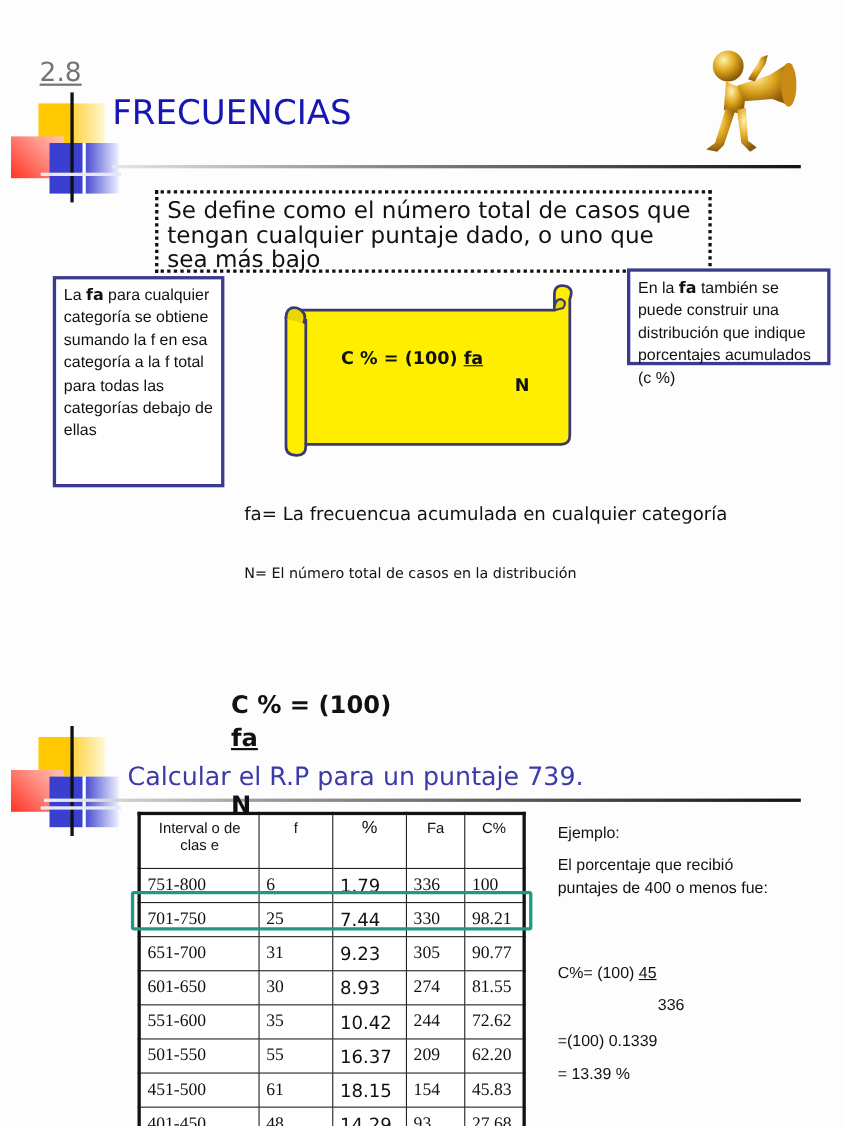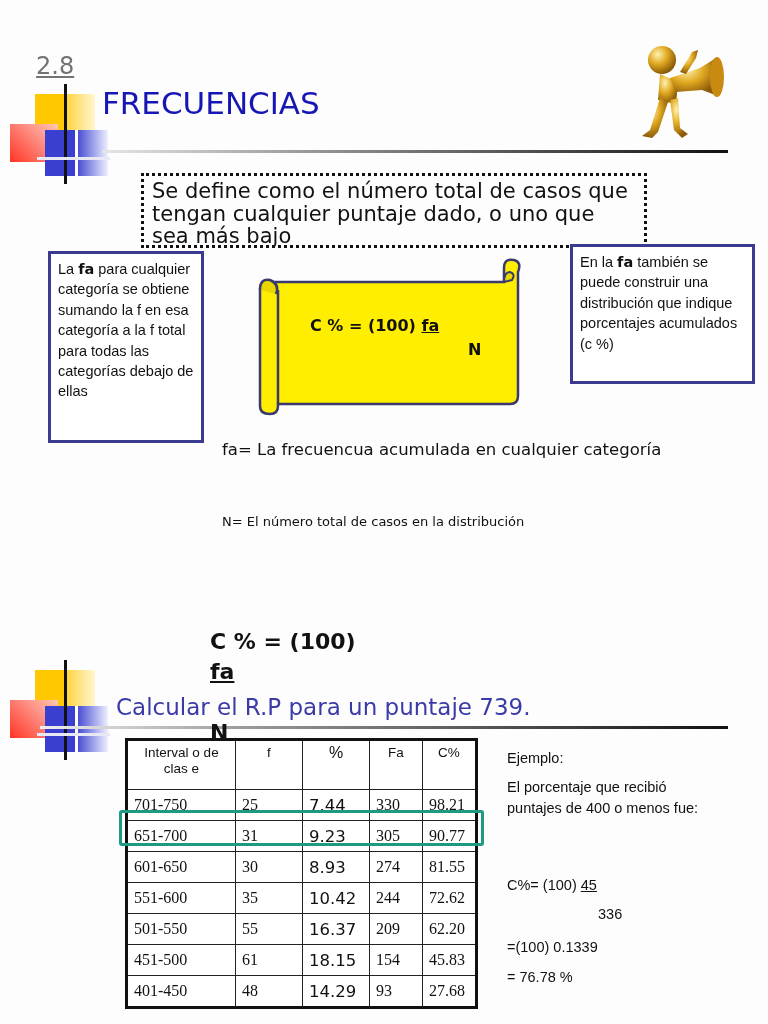--- a/index.html
+++ b/index.html
@@ -29,29 +29,29 @@
 
   .trophy { left: 630px; top: 38px; width: 100px; height: 104px; }
 
   .def-box { left: 141px; top: 160px; width: 506px; height: 75px;
              border: 3px dotted #111; padding: 4px 8px; box-sizing: border-box;
              font-size: 21px; line-height: 22.5px; margin-top: 13px; }
 
   .side-box { border: 3px solid #3a3a8e; box-sizing: border-box; background: #fff;
               font-family: "Liberation Sans", sans-serif; font-size: 14.5px; line-height: 20.4px; padding: 5px 7px; }
   .left-box { left: 48px; top: 251px; width: 156px; height: 192px; }
-  .right-box { left: 570px; top: 244px; width: 185px; height: 140px; }
+  .right-box { left: 570px; top: 244px; width: 185px; height: 88px; }
   .side-box b { font-family: "DejaVu Sans", sans-serif; font-weight: bold; }
 
   .scroll { left: 254px; top: 256px; width: 268px; height: 162px; }
   .formula1 { left: 310px; top: 316px; font-size: 16px; font-weight: bold; }
   .formula1 u { text-decoration: underline; }
   .formula1-n { left: 468px; top: 340px; font-size: 16px; font-weight: bold; }
 
-  .def-fa { left: 222px; top: 438px; width: 460px; font-size: 16.5px; line-height: 23px; }
+  .def-fa { left: 222px; top: 456px; width: 460px; font-size: 16.5px; line-height: 23px; }
   .def-n { left: 222px; top: 514px; font-size: 13px; }
 
   .formula2 { left: 210px; top: 627px; font-size: 22px; font-weight: bold; line-height: 30px; }
   .formula2-fa { left: 210px; top: 659px; font-size: 22px; font-weight: bold; text-decoration: underline; }
   .formula2-n { left: 210px; top: 720px; font-size: 22px; font-weight: bold; z-index: 3; }
 
   .subtitle { left: 116px; top: 694px; font-size: 23px; color: #3a3aa8; }
   .rule2 { left: 40px; top: 726px; width: 688px; height: 3px;
            background: linear-gradient(90deg,#efefef,#999 30%,#111); }
 
@@ -159,20 +159,27 @@
     <tr>
       <th class="c1">Interval o de clas e</th>
       <th class="c2 center">f</th>
       <th class="c3" style="font-size:16px;">%</th>
       <th class="c4 center">Fa</th>
       <th class="c5 center">C%</th>
     </tr>
   </thead>
   <tbody>
     <tr>
+      <td>751-800</td>
+        <td>6</td>
+        <td class="pct">1.79</td>
+        <td>336</td>
+        <td>100</td>
+    </tr>
+    <tr>
       <td>701-750</td>
         <td>25</td>
         <td class="pct">7.44</td>
         <td>330</td>
         <td>98.21</td>
     </tr>
     <tr>
       <td>651-700</td>
         <td>31</td>
         <td class="pct">9.23</td>
@@ -218,13 +225,13 @@
 </table>
 <div class="abs highlight"></div>
 
 <div class="abs example ex-title">Ejemplo:</div>
 <div class="abs example ex-body">El porcentaje que recibió puntajes de 400 o menos fue:</div>
 <div class="abs example ex-f1">
   <span>C%= (100) </span><u>45</u>
 </div>
 <div class="abs ex-f2">336</div>
 <div class="abs example ex-f3">=(100) 0.1339</div>
-<div class="abs example ex-f4">= 76.78 %</div>
+<div class="abs example ex-f4">= 13.39 %</div>
 
 </body></html>

